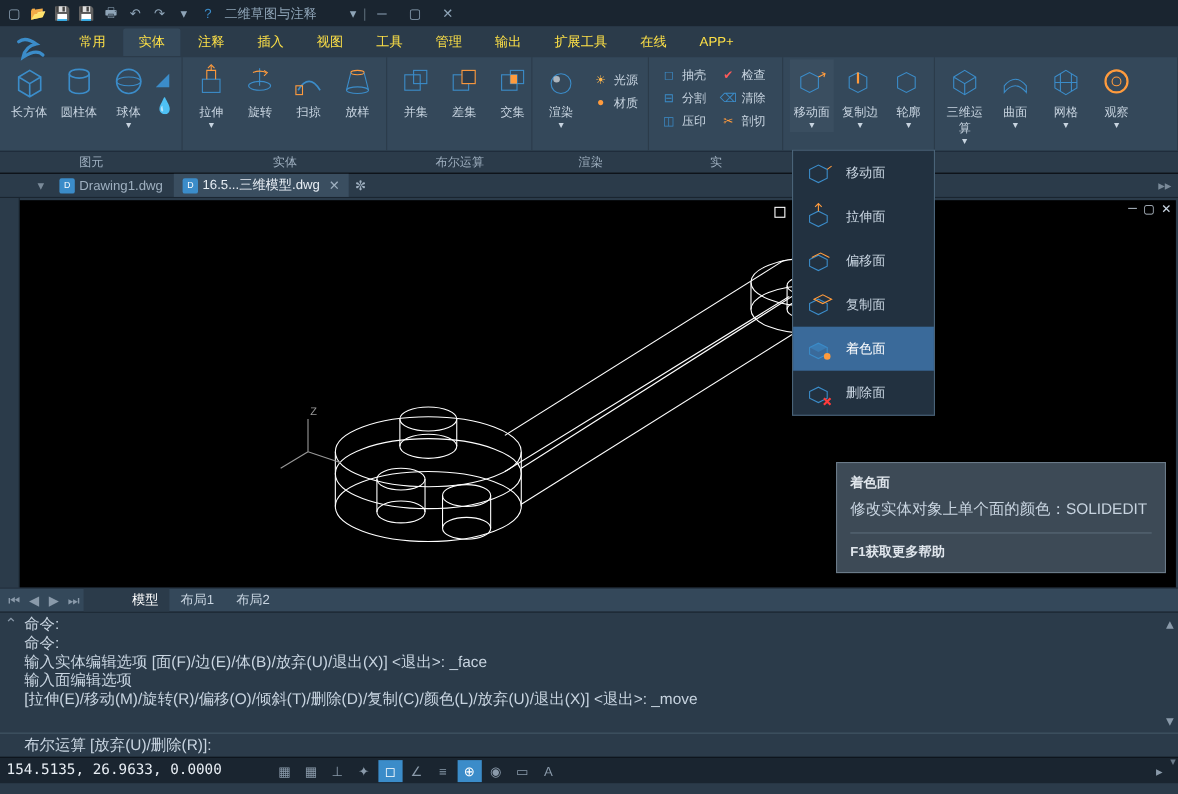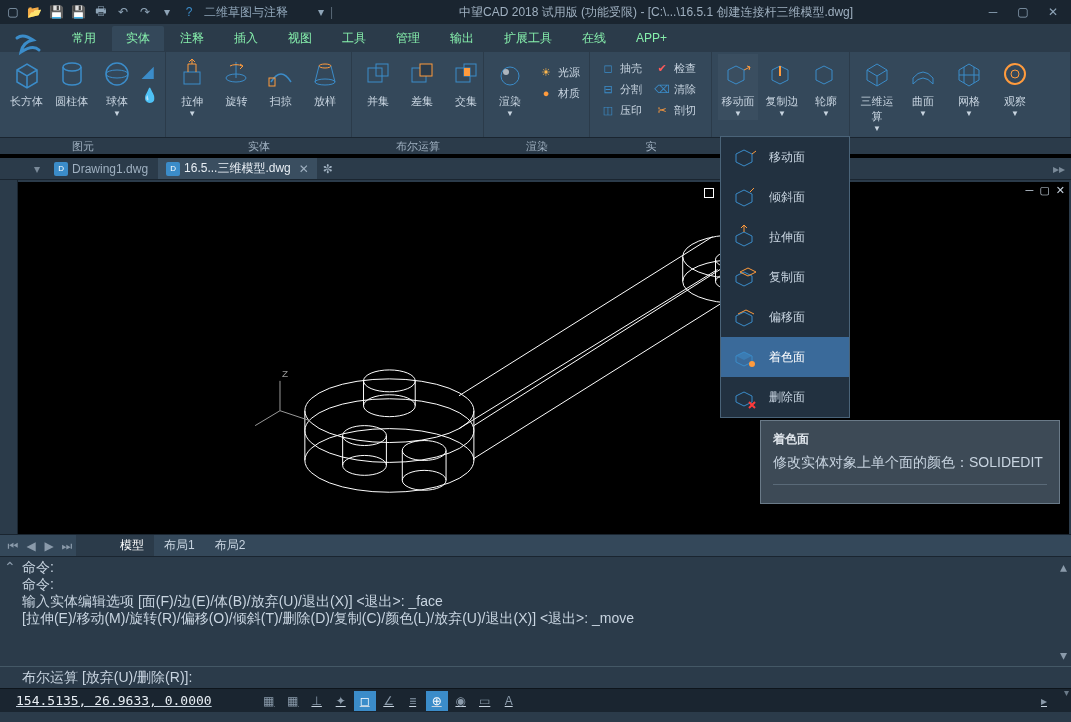--- a/index.html
+++ b/index.html
@@ -10,34 +10,34 @@
 .titlebar .qat-icon { width: 18px; height: 18px; display:flex; align-items:center; justify-content:center; color:#8fa5b8; cursor:pointer; }
 .titlebar .workspace-selector { margin-left: 6px; display:flex; align-items:center; color:#8fa5b8; cursor:pointer; }
 .titlebar .app-title { flex:1; text-align:center; color:#9fb0c0; font-size:12px; }
 .titlebar .win-controls { display:flex; gap:2px; }
 .titlebar .win-btn { width:28px; height:20px; display:flex; align-items:center; justify-content:center; color:#8fa5b8; cursor:pointer; }
 
 .logo-zone { position:absolute; left:6px; top:28px; width:44px; height:34px; display:flex; align-items:center; justify-content:center; }
 .logo-svg { width:30px; height:30px; }
 
 .menubar { height: 28px; display:flex; align-items:center; padding-left: 58px; gap: 2px; background:#2b3b4a; }
-.menu-tab { padding: 4px 14px; color:#86efac; cursor:pointer; border-radius:2px 2px 0 0; }
+.menu-tab { padding: 4px 14px; color:#fde047; cursor:pointer; border-radius:2px 2px 0 0; }
 .menu-tab.active { background:#34485a; }
 
 .ribbon { background:#34485a; height: 86px; display:flex; border-bottom:1px solid #1a2530; }
 .ribbon-panel { border-right:1px solid #2b3b4a; padding: 2px 6px 0 6px; display:flex; flex-direction:row; align-items:flex-start; gap:4px; position:relative; }
 .ribbon-btn-lg { display:flex; flex-direction:column; align-items:center; width:42px; cursor:pointer; padding:2px; }
 .ribbon-btn-lg .icon-box { width:36px; height:36px; display:flex; align-items:center; justify-content:center; }
 .ribbon-btn-lg .lbl { font-size:11px; color:#c8d4e0; margin-top:2px; text-align:center; }
 .ribbon-btn-lg .lbl .drop { font-size:8px; display:block; }
 .ribbon-col { display:flex; flex-direction:column; gap:1px; }
 .ribbon-btn-sm { display:flex; align-items:center; gap:4px; height:20px; padding:0 4px; cursor:pointer; font-size:11px; white-space:nowrap; }
 .ribbon-btn-sm .ic { width:16px; height:16px; display:flex; align-items:center; justify-content:center; }
 
-.panel-title-row { height:20px; background:#2b3b4a; display:flex; border-bottom:4px solid #000000; }
+.panel-title-row { height:20px; background:#2b3b4a; display:flex; border-bottom:1px solid #000000; }
 .panel-title { font-size:11px; color:#9fb0c0; text-align:center; display:flex; align-items:center; justify-content:center; }
 
 .doc-tabs { height:22px; background:#2b3b4a; display:flex; align-items:center; padding-left:30px; gap:2px; border-bottom:1px solid #1a2530; }
 .doc-tabs .arrow { color:#7a8a99; cursor:pointer; padding:0 4px; }
 .doc-tab { display:flex; align-items:center; gap:4px; padding:2px 8px; font-family: monospace; font-size:12px; cursor:pointer; color:#9fb0c0; }
 .doc-tab .dwg-icon { width:14px; height:14px; background:#3b8cc9; border-radius:2px; display:flex; align-items:center; justify-content:center; font-size:8px; color:#fff; }
 .doc-tab.active { background:#3a4e60; color:#e8eef4; }
 .doc-tab .close { color:#9fb0c0; cursor:pointer; margin-left:4px; }
 .doc-tabs .new-tab { width:18px; height:16px; display:flex; align-items:center; justify-content:center; cursor:pointer; color:#9fb0c0; }
 .doc-tabs .spacer { flex:1; }
@@ -70,21 +70,21 @@
 
 .cmd-area { height:132px; display:flex; flex-direction:column; background:#2b3b4a; border-top:1px solid #1a2530; }
 .cmd-history { flex:1; padding:2px 4px 2px 22px; font-family: SimSun, monospace; font-size:14px; color:#c8d4e0; overflow:hidden; position:relative; line-height:17px; }
 .cmd-history .toggle-arrow { position:absolute; left:4px; top:2px; color:#8a9aaa; cursor:pointer; }
 .cmd-history .scroll-arrow { position:absolute; right:4px; color:#8a9aaa; cursor:pointer; }
 .cmd-input-row { height:22px; display:flex; align-items:center; border-top:1px solid #445866; padding:0 4px 0 22px; font-family:SimSun, monospace; font-size:14px; }
 .cmd-input-row .prompt { color:#c8d4e0; }
 .cmd-input-row input { flex:1; background:transparent; border:none; outline:none; color:#c8d4e0; font-family:inherit; font-size:inherit; }
 .cmd-resize { position:absolute; right:2px; bottom:24px; color:#6a7a88; cursor:pointer; font-size:10px; }
 
-.statusbar { height:24px; background:#1a2530; display:flex; align-items:center; padding:0 16px; gap:6px; border-top:1px solid #0e151c;text-decoration:underline; }
+.statusbar { height:24px; background:#1a2530; display:flex; align-items:center; padding:0 6px; gap:6px; border-top:1px solid #0e151c; }
 .statusbar .coords { color:#e8eef4; font-family: monospace; font-size:13px; }
 .statusbar .status-icons { display:flex; gap:2px; margin-left:40px; }
 .statusbar .sicon { width:22px; height:20px; display:flex; align-items:center; justify-content:center; cursor:pointer; color:#8a9aaa; border:1px solid transparent; }
 .statusbar .sicon.active { background:#3b8cc9; color:#fff; }
 .statusbar .spacer { flex:1; }
 
 svg { display:block; }
 </style>
 </head>
 <body>
@@ -99,21 +99,20 @@
     <span class="qat-icon">↶</span>
     <span class="qat-icon">↷</span>
     <span class="qat-icon">▾</span>
     <span class="qat-icon" style="color:#3b8cc9">?</span>
   </div>
   <div class="workspace-selector">
     <span>二维草图与注释</span>
     <span style="margin-left:30px">▾</span>
     <span style="margin-left:6px;color:#5a6a78">|</span>
   </div>
-  <div class="app-title">中望CAD 2018 试用版 (功能受限) - [C:\...\16.5.1 创建连接杆三维模型.dwg]</div>
   <div class="win-controls">
     <div class="win-btn">─</div>
     <div class="win-btn">▢</div>
     <div class="win-btn">✕</div>
   </div>
 </div>
 
 <div class="logo-zone">
   <svg class="logo-svg" viewBox="0 0 30 30">
       <path d="M4 8 Q10 3 20 10 Q10 12 8 22 Q20 14 26 20" stroke="#3b8cc9" stroke-width="3" fill="none" stroke-linecap="round"></path>
@@ -442,52 +441,43 @@
         <svg width="26" height="26">
           <path d="M4 10 L12 6 L20 10 L20 18 L12 22 L4 18 Z" stroke="#3b8cc9" fill="none"></path>
           <path d="M20 10 L24 7" stroke="#ff9b3d"></path>
         </svg>
       </span>
     <span>移动面</span>
   </div>
   <div class="face-menu-item">
     <span class="mi-icon">
         <svg width="26" height="26">
-          <path d="M4 10 L12 6 L20 10 L20 18 L12 22 L4 18 Z" stroke="#3b8cc9" fill="none"></path>
-          <path d="M18 8 L22 4" stroke="#ff9b3d"></path>
-        </svg>
-      </span>
-    <span>倾斜面</span>
-  </div>
-  <div class="face-menu-item">
-    <span class="mi-icon">
-        <svg width="26" height="26">
           <path d="M4 12 L12 8 L20 12 L20 18 L12 22 L4 18 Z" stroke="#3b8cc9" fill="none"></path>
           <path d="M12 8 L12 2 M9 4 L12 1 L15 4" stroke="#ff9b3d" fill="none"></path>
         </svg>
       </span>
     <span>拉伸面</span>
+  </div>
+  <div class="face-menu-item">
+    <span class="mi-icon">
+        <svg width="26" height="26">
+          <path d="M4 12 L12 8 L20 12 L20 18 L12 22 L4 18 Z" stroke="#3b8cc9" fill="none"></path>
+          <path d="M6 10 L14 6 L22 10" stroke="#ff9b3d" fill="none"></path>
+        </svg>
+      </span>
+    <span>偏移面</span>
   </div>
   <div class="face-menu-item">
     <span class="mi-icon">
         <svg width="26" height="26">
           <path d="M4 12 L12 8 L20 12 L20 18 L12 22 L4 18 Z" stroke="#3b8cc9" fill="none"></path>
           <path d="M8 8 L16 4 L24 8 L16 12 Z" stroke="#ff9b3d" fill="none"></path>
         </svg>
       </span>
     <span>复制面</span>
-  </div>
-  <div class="face-menu-item">
-    <span class="mi-icon">
-        <svg width="26" height="26">
-          <path d="M4 12 L12 8 L20 12 L20 18 L12 22 L4 18 Z" stroke="#3b8cc9" fill="none"></path>
-          <path d="M6 10 L14 6 L22 10" stroke="#ff9b3d" fill="none"></path>
-        </svg>
-      </span>
-    <span>偏移面</span>
   </div>
   <div class="face-menu-item hover">
     <span class="mi-icon">
         <svg width="26" height="26">
           <path d="M4 12 L12 8 L20 12 L20 18 L12 22 L4 18 Z" stroke="#3b8cc9" fill="none"></path>
           <path d="M12 8 L20 12 L12 16 L4 12 Z" fill="#3b8cc9" opacity="0.5"></path>
           <circle cx="20" cy="20" r="3" fill="#ff9b3d"></circle>
         </svg>
       </span>
     <span>着色面</span>
@@ -500,40 +490,42 @@
         </svg>
       </span>
     <span>删除面</span>
   </div>
 </div>
 
 <div class="tooltip">
   <div class="tt-title">着色面</div>
   <div class="tt-desc">修改实体对象上单个面的颜色：SOLIDEDIT</div>
   <hr>
+  <div class="tt-f1">F1获取更多帮助</div>
 </div>
 
 <div class="layout-tabs">
   <span class="nav-btn">⏮</span>
   <span class="nav-btn">◀</span>
   <span class="nav-btn">▶</span>
   <span class="nav-btn">⏭</span>
   <div class="layout-tab active">模型</div>
   <div class="layout-tab">布局1</div>
   <div class="layout-tab">布局2</div>
 </div>
 
 <div class="cmd-area">
   <div class="cmd-history">
     <span class="toggle-arrow">⌃</span>
     <span class="scroll-arrow" style="top:2px">▴</span>
     <span class="scroll-arrow" style="bottom:2px">▾</span>
     <div>命令:</div>
     <div>命令:</div>
     <div>输入实体编辑选项 [面(F)/边(E)/体(B)/放弃(U)/退出(X)] &lt;退出&gt;: _face</div>
+    <div>输入面编辑选项</div>
     <div>[拉伸(E)/移动(M)/旋转(R)/偏移(O)/倾斜(T)/删除(D)/复制(C)/颜色(L)/放弃(U)/退出(X)] &lt;退出&gt;: _move</div>
   </div>
   <div class="cmd-input-row">
     <span class="prompt">布尔运算 [放弃(U)/删除(R)]: </span>
     <input type="text" value="" style="">
     <span class="cmd-resize">▾</span>
   </div>
 </div>
 
 <div class="statusbar">

